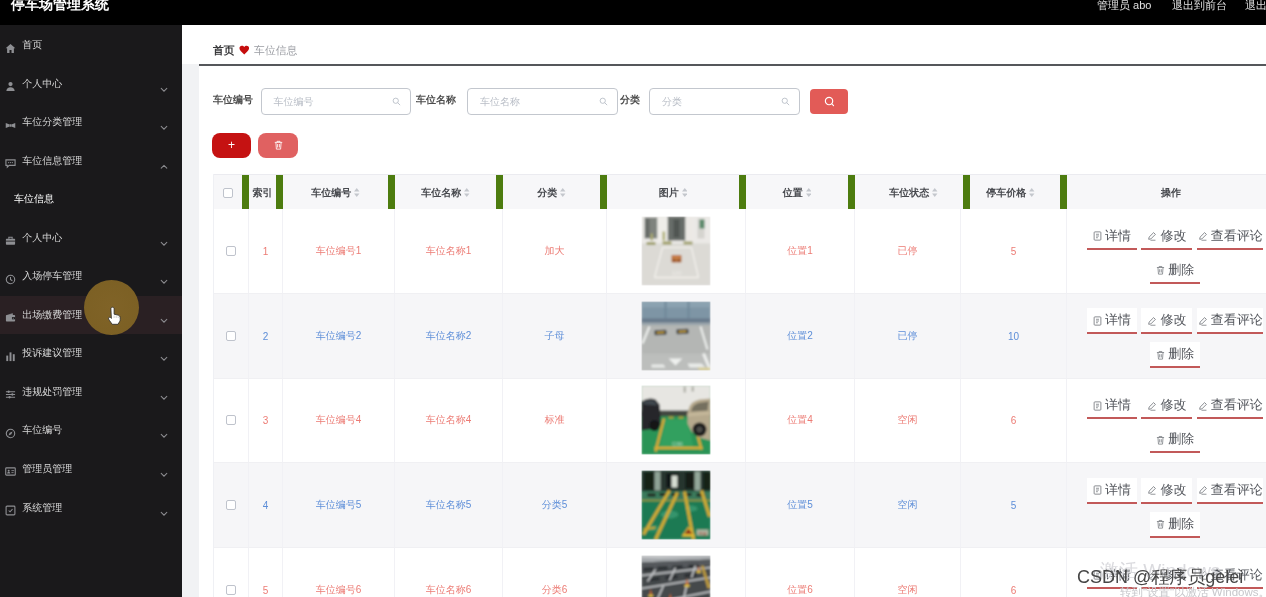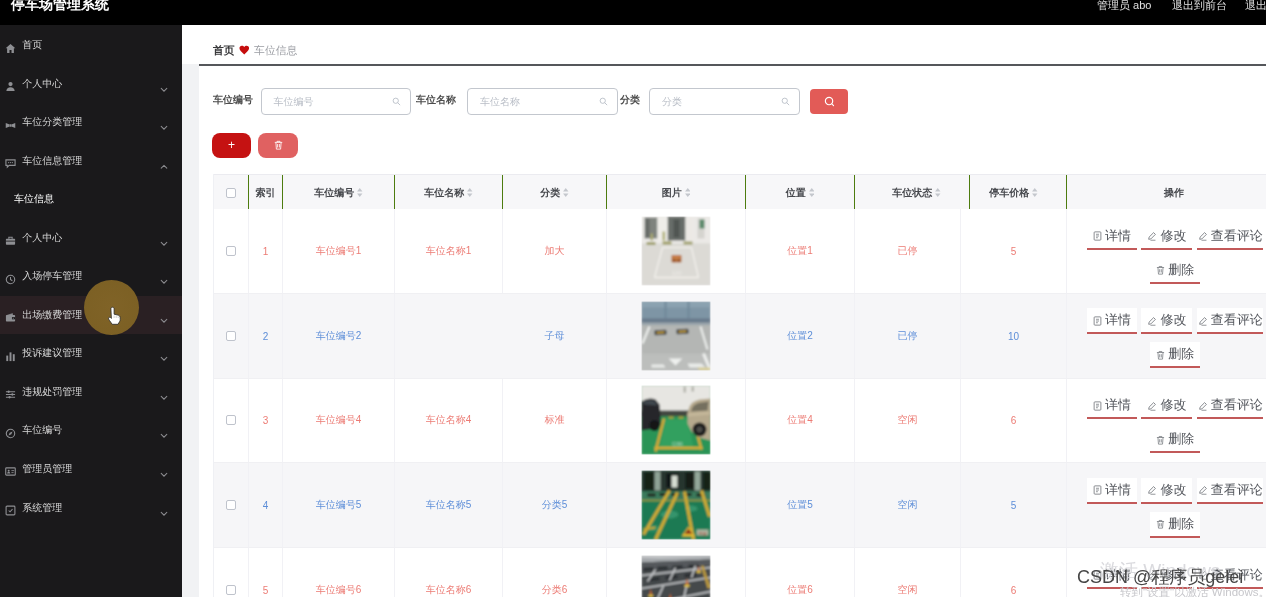--- a/index.html
+++ b/index.html
@@ -24,21 +24,21 @@
 .finput { position:absolute; top:22px; height:27px; background:#fff; border:1px solid #c3c7ce; border-radius:4px; }
 .finput .ph { position:absolute; left:12px; top:50%; transform:translateY(-50%); font-size:10px; color:#b8bdc6; }
 .finput svg { position:absolute; right:9px; top:50%; margin-top:-4.5px; }
 #searchbtn { position:absolute; left:611.5px; top:23px; width:38px; height:24.5px; background:#e25b57; border-radius:4px; }
 #searchbtn svg { position:absolute; left:50%; top:50%; margin-left:-5.5px; margin-top:-5.5px; }
 #addbtn { position:absolute; left:13.5px; top:67px; width:39px; height:24.5px; background:#c51212; border-radius:8px; color:#fff; font-size:12px; text-align:center; line-height:24px; font-weight:400; }
 #delbtn { position:absolute; left:59.5px; top:67px; width:40px; height:24.5px; background:#e06161; border-radius:8px; }
 #delbtn svg { position:absolute; left:50%; top:50%; margin-left:-4.5px; margin-top:-5px; }
 #tbl { position:absolute; left:14.5px; top:108px; width:1068px; border-left:1px solid #eff0f4; }
 #tbl .hrow { position:relative; height:35px; background:#f7f7f9; border-top:1px solid #ebebf0; }
-#tbl .hcell { position:absolute; top:0; height:35px; border-right:1px solid #4d7c0f; }
+#tbl .hcell { position:absolute; top:0; height:35px; border-right:7px solid #4d7c0f; }
 #tbl .hcell .t { position:absolute; left:0; right:0; top:50%; transform:translateY(-50%); text-align:center; font-size:10px; color:#47494e; font-weight:600; white-space:nowrap; }
 .row { position:relative; height:84.8px; border-bottom:1px solid #f0f0f3; background:#fff; }
 .row.stripe { background:#f6f6f8; }
 .cell { position:absolute; top:0; height:100%; border-right:1px solid #f1f1f5; }
 .cell .t { position:absolute; left:0; right:0; top:50%; transform:translateY(-50%); text-align:center; font-size:10px; white-space:nowrap; }
 .red .cell .t { color:#ec7b74; }
 .blue .cell .t { color:#5d8ed8; }
 .cbx { position:absolute; left:50%; top:50%; width:10px; height:10px; margin-left:-5px; margin-top:-5px; background:#fff; border:1px solid #bfc3cc; border-radius:2px; }
 .sorter { margin-left:3px; vertical-align:-1px; }
 .abtn { position:absolute; height:26px; background:#fff; border-bottom:2.5px solid #c25959; }
@@ -381,20 +381,23 @@
           <div class="row stripe blue">
             <div class="cell" style="left:0;width:35px;">
               <div class="cbx"></div>
             </div>
             <div class="cell" style="left:35px;width:34px;">
               <div class="t">2</div>
             </div>
             <div class="cell" style="left:69px;width:112px;">
               <div class="t">车位编号2</div>
             </div>
+            <div class="cell" style="left:181px;width:108px;">
+              <div class="t">车位名称2</div>
+            </div>
             <div class="cell" style="left:289px;width:104px;">
               <div class="t">子母</div>
             </div>
             <div class="cell" style="left:393px;width:139px;">
               <svg class="photo" width="69" height="69" viewBox="0 0 69 69">
                 <defs>
                   <filter id="b2" x="-5%" y="-5%" width="110%" height="110%">
                     <feGaussianBlur stdDeviation="0.8"></feGaussianBlur>
                   </filter>
                 </defs>

